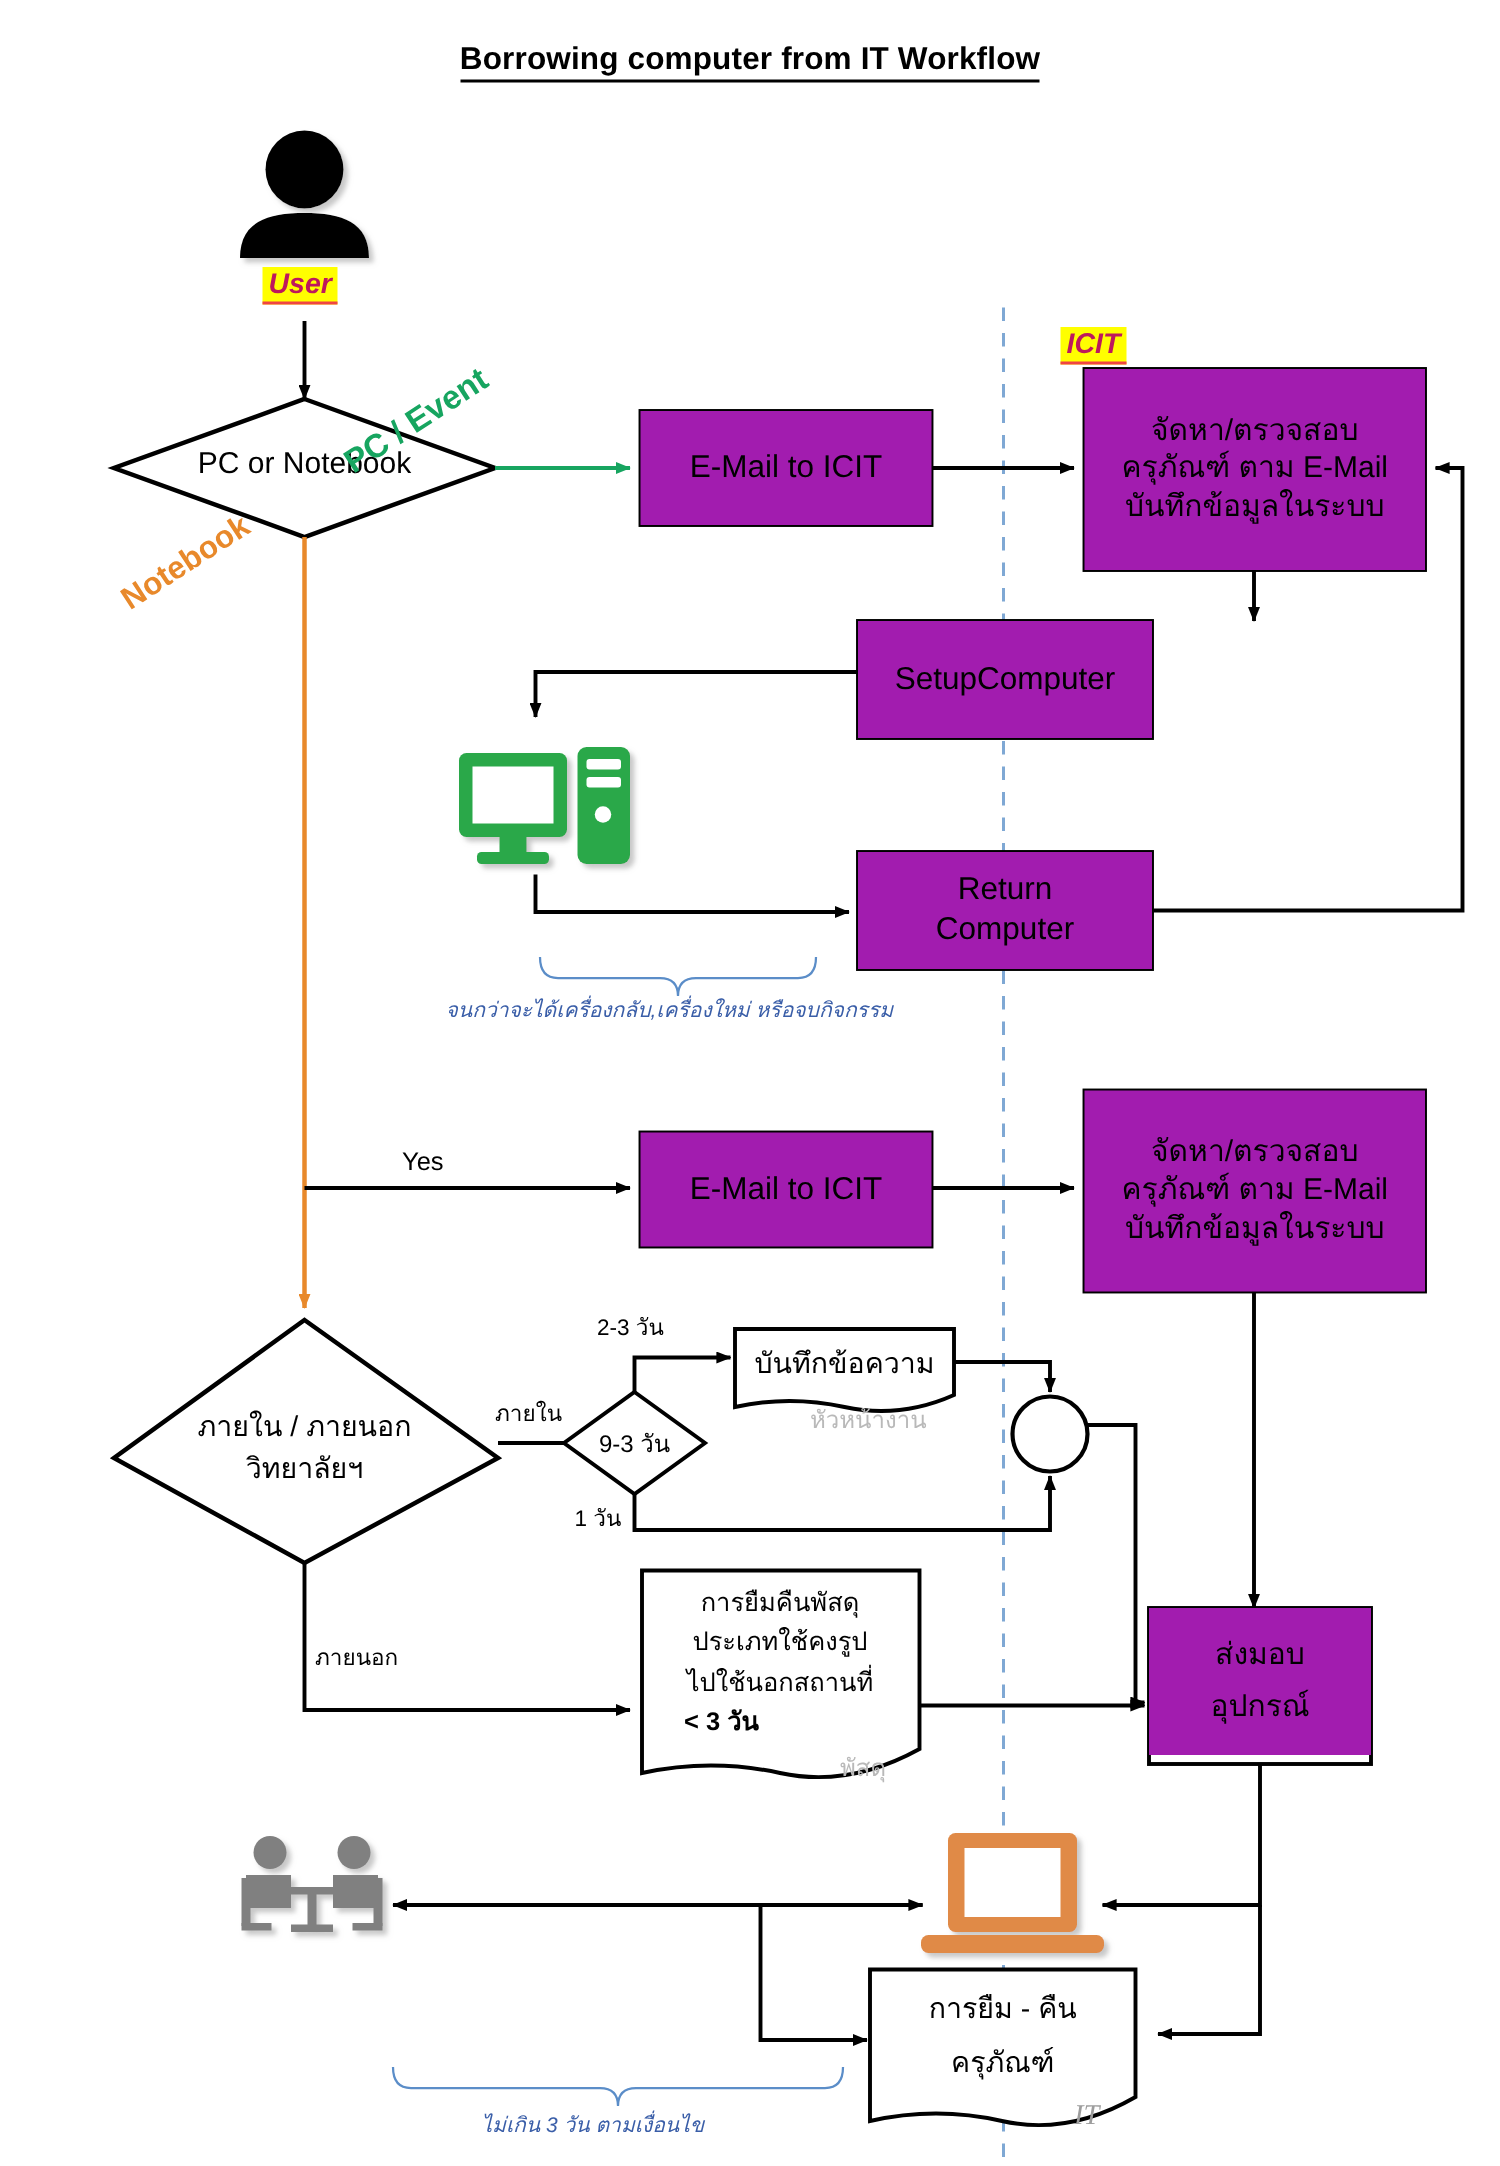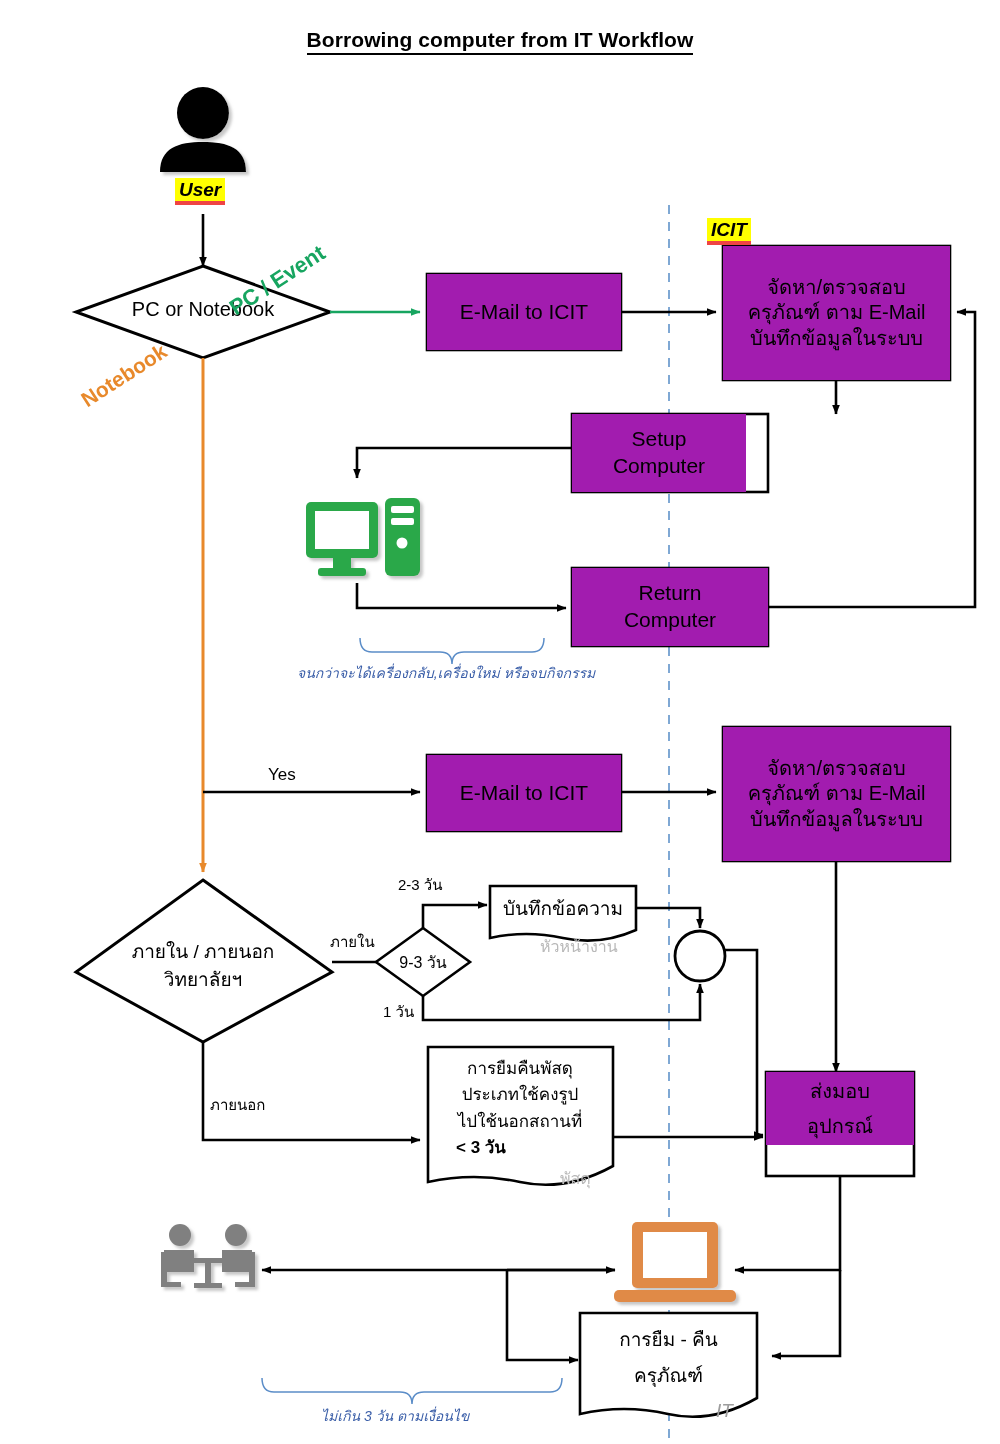--- a/index.html
+++ b/index.html
@@ -10,24 +10,24 @@
 
   
   .title{
     position:absolute;left:0;top:28px;width:1000px;text-align:center;
     font-size:21px;font-weight:bold;letter-spacing:.1px;
   }
   .title span{border-bottom:2px solid #000;padding-bottom:2px;}
 
   
   .lane-label{
-    position:absolute;background:#ffff00;color:#000000;
+    position:absolute;background:#ffff00;color:#be185d;
     font-style:italic;font-weight:bold;font-size:19px;
     padding:1px 4px 0 4px;line-height:1.15;
-    border-bottom:4px solid #ef4444;
+    border-bottom:2px solid #ef4444;
   }
   #lane-user{left:175px;top:178px;}
   #lane-icit{left:707px;top:178px;margin-top:40px;}
 
   
   .box{
     position:absolute;background:#a21caf;border:2.6px solid #000;
     display:flex;align-items:center;justify-content:center;
     text-align:center;line-height:1.28;box-sizing:border-box;
   }
@@ -39,21 +39,21 @@
   .elabel{position:absolute;font-size:17px;white-space:nowrap;}
   .elabel.small{font-size:15px;}
   .green{color:#17a560;}
   .orange{color:#e8892b;}
   .rot-green{transform:rotate(-33deg);transform-origin:left bottom;
              font-size:22px;font-weight:600;}
   .rot-orange{transform:rotate(-33deg);transform-origin:left bottom;
              font-size:21px;font-weight:600;}
 
   
-  .gray-note{position:absolute;color:#b9b9b9;font-size:16px;white-space:nowrap;}
+  .gray-note{position:absolute;color:#b9b9b9;font-size:16px;white-space:nowrap;font-family:Liberation Serif, serif;}
   .gray-note.it{font-style:italic;font-size:19px;color:#9d9d9d;}
 
   
   .blue-cap{position:absolute;color:#3a5ea8;font-style:italic;
             font-size:14px;white-space:nowrap;}
 </style>
 </head>
 <body>
 
 <div class="title">
@@ -203,21 +203,21 @@
 <div class="box en" style="left:427px;top:274px;width:194px;height:76px;border:none;">
   <span class="t">E-Mail to ICIT</span>
 </div>
 
 <div class="box th" style="left:723px;top:246px;width:227px;height:134px;border:none;flex-direction:column;">
   <span>จัดหา/ตรวจสอบ</span>
   <span>ครุภัณฑ์ ตาม E-Mail</span>
   <span>บันทึกข้อมูลในระบบ</span>
 </div>
 
-<div class="box en" style="left:572px;top:414px;width:174px;height:78px;border:none;flex-direction:column;">
+<div class="box en" style="left:572px;top:414px;width:196px;height:78px;border:none;flex-direction:row;">
   <span>Setup</span>
   <span>Computer</span>
 </div>
 
 <div class="box en" style="left:572px;top:568px;width:196px;height:78px;border:none;flex-direction:column;">
   <span>Return</span>
   <span>Computer</span>
 </div>
 
 <div class="blue-cap" style="left:297px;top:662px;font-style:italic;">จนกว่าจะได้เครื่องกลับ,เครื่องใหม่ หรือจบกิจกรรม</div>
@@ -253,21 +253,21 @@
 <div class="gray-note" style="left:540px;top:934px;">หัวหน้างาน</div>
 
 <div class="abs" style="left:434px;top:1056px;width:172px;text-align:center;font-size:17px;line-height:1.55;">
   <div>การยืมคืนพัสดุ</div>
   <div>ประเภทใช้คงรูป</div>
   <div>ไปใช้นอกสถานที่</div>
   <div style="font-weight:bold;text-align:left;padding-left:22px;">&lt; 3 วัน</div>
 </div>
 <div class="gray-note" style="left:560px;top:1166px;">พัสดุ</div>
 
-<div class="box th" style="left:766px;top:1072px;width:148px;height:73px;border:none;flex-direction:column;line-height:1.75;">
+<div class="box th" style="left:766px;top:1072px;width:148px;height:98px;border:none;flex-direction:column;line-height:1.75;">
   <span>ส่งมอบ</span>
   <span>อุปกรณ์</span>
 </div>
 
 <div class="abs" style="left:580px;top:1322px;width:177px;text-align:center;font-size:19px;line-height:1.9;">
   <div>การยืม - คืน</div>
   <div>ครุภัณฑ์</div>
 </div>
 <div class="gray-note it" style="left:716px;top:1400px;">IT</div>
 

